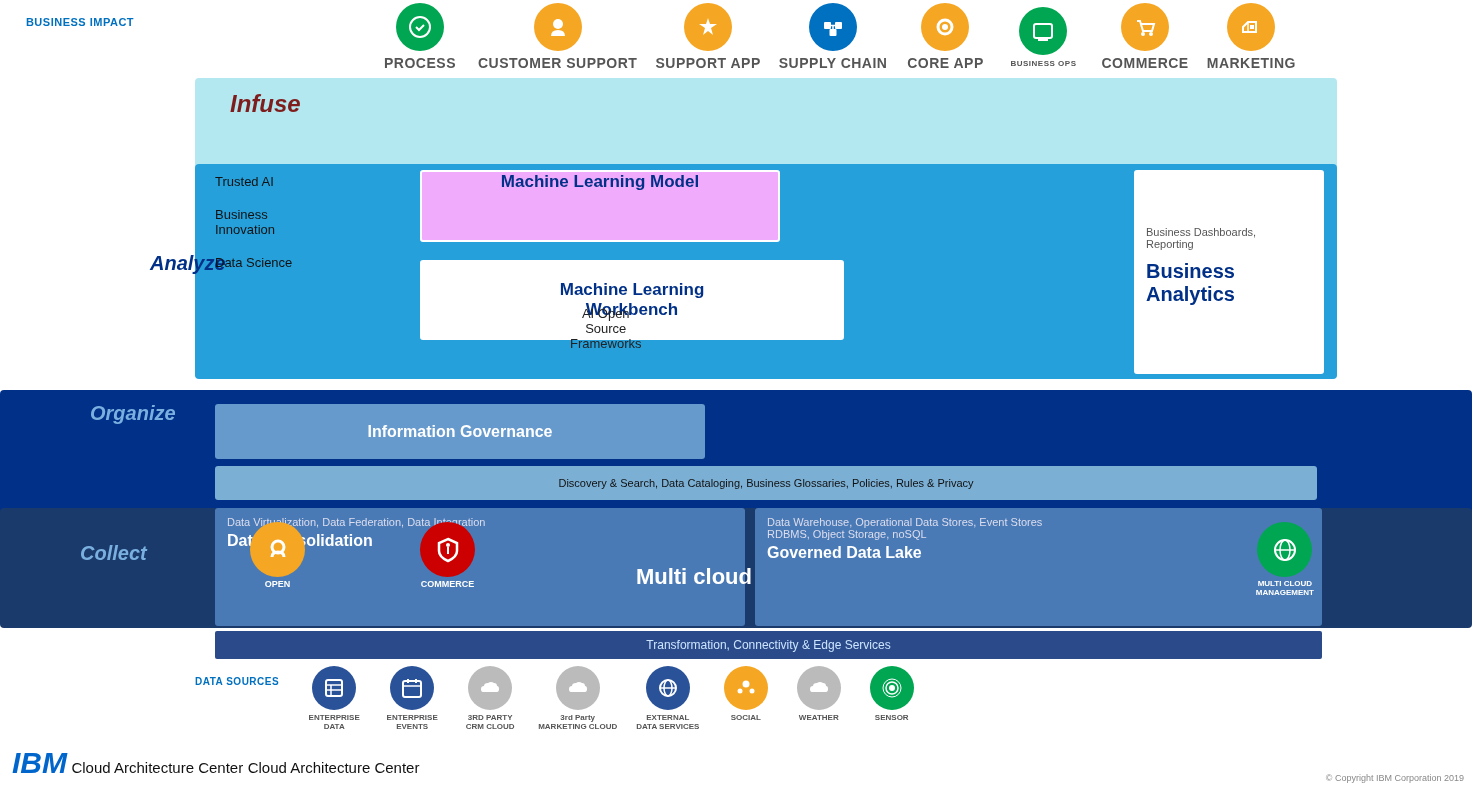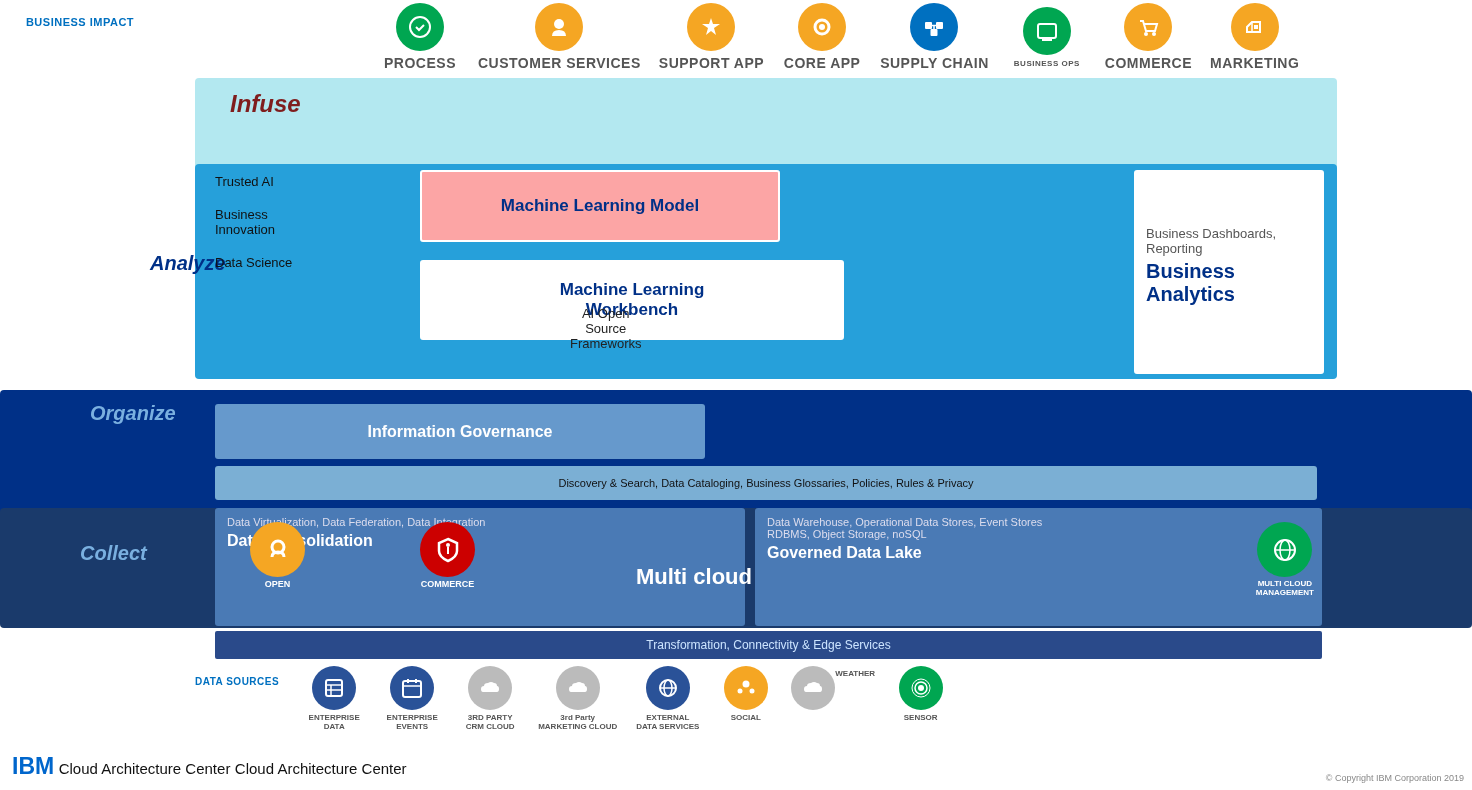--- a/index.html
+++ b/index.html
@@ -67,56 +67,56 @@
     <span class="top-icon-label">PROCESS</span>
   </div>
 
   <div class="top-icon-item">
     <div class="top-icon-circle" style="background:#f5a623;">
       <svg width="26" height="26" viewBox="0 0 26 26">
           <circle cx="13" cy="10" r="5" fill="white"></circle>
           <path d="M6 22 Q6 16 13 16 Q20 16 20 22" fill="white"></path>
         </svg>
     </div>
-    <span class="top-icon-label">CUSTOMER SERVICES</span>
+    <span class="top-icon-label">CUSTOMER SUPPORT</span>
   </div>
 
   <div class="top-icon-item">
     <div class="top-icon-circle" style="background:#f5a623;">
       <svg width="26" height="26" viewBox="0 0 26 26">
           <path d="M13 4 L15 10 L22 10 L16 14 L18 21 L13 17 L8 21 L10 14 L4 10 L11 10 Z" fill="white"></path>
         </svg>
     </div>
     <span class="top-icon-label">SUPPORT APP</span>
-  </div>
-
-  <div class="top-icon-item">
-    <div class="top-icon-circle" style="background:#f5a623;">
-      <svg width="26" height="26" viewBox="0 0 26 26">
-          <circle cx="13" cy="13" r="7" fill="none" stroke="white" stroke-width="3"></circle>
-          <circle cx="13" cy="13" r="3" fill="white"></circle>
-        </svg>
-    </div>
-    <span class="top-icon-label">CORE APP</span>
   </div>
 
   <div class="top-icon-item">
     <div class="top-icon-circle" style="background:#0070c0;">
       <svg width="26" height="26" viewBox="0 0 26 26">
           <rect x="4" y="8" width="7" height="7" rx="1" fill="white"></rect>
           <rect x="15" y="8" width="7" height="7" rx="1" fill="white"></rect>
           <rect x="9.5" y="15" width="7" height="7" rx="1" fill="white"></rect>
           <line x1="11" y1="11.5" x2="15" y2="11.5" stroke="white" stroke-width="1.5"></line>
           <line x1="13" y1="11.5" x2="13" y2="15" stroke="white" stroke-width="1.5"></line>
         </svg>
     </div>
     <span class="top-icon-label">SUPPLY CHAIN</span>
   </div>
 
   <div class="top-icon-item">
+    <div class="top-icon-circle" style="background:#f5a623;">
+      <svg width="26" height="26" viewBox="0 0 26 26">
+          <circle cx="13" cy="13" r="7" fill="none" stroke="white" stroke-width="3"></circle>
+          <circle cx="13" cy="13" r="3" fill="white"></circle>
+        </svg>
+    </div>
+    <span class="top-icon-label">CORE APP</span>
+  </div>
+
+  <div class="top-icon-item">
     <div class="top-icon-circle" style="background:#00a651;">
       <svg width="26" height="26" viewBox="0 0 26 26">
           <rect x="4" y="6" width="18" height="14" rx="2" fill="none" stroke="white" stroke-width="2"></rect>
           <line x1="8" y1="22" x2="18" y2="22" stroke="white" stroke-width="2"></line>
           <line x1="13" y1="20" x2="13" y2="22" stroke="white" stroke-width="2"></line>
         </svg>
     </div>
     <span class="top-icon-label" style="font-size:8px; font-weight:bold; color:#555; text-align:center;">BUSINESS OPS</span>
   </div>
 
@@ -158,42 +158,42 @@
     <span style="font-size:20px; font-weight:bold; color:#003087; font-style:italic;">Analyze</span>
   </div>
 
   <div style="position:absolute; top:100px; left:215px; width:140px;">
     <div style="font-size:13px; color:#111; margin-bottom:18px;">Trusted AI</div>
     <div style="font-size:13px; color:#111; margin-bottom:18px; white-space:pre-line;">Business
 Innovation</div>
     <div style="font-size:13px; color:#111;">Data Science</div>
   </div>
 
-  <div style="position:absolute; top:96px; left:420px; width:360px; height:72px; background:#fca5a5; border:2px solid white; border-radius:3px; display:flex; align-items:center; justify-content:center;">
+  <div style="position:absolute; top:96px; left:420px; width:360px; height:72px; background:#f0abfc; border:2px solid white; border-radius:3px; display:flex; align-items:flex-start; justify-content:center;">
     <span style="font-size:17px; font-weight:bold; color:#003087; text-align:center;">Machine Learning Model</span>
   </div>
 
   <div style="position:absolute; top:186px; left:420px; width:424px; height:80px; background:white; border:2px solid white; border-radius:3px; display:flex; align-items:center; justify-content:center;">
     <span style="font-size:17px; font-weight:bold; color:#003087; text-align:center; white-space:pre-line;">Machine Learning
 Workbench</span>
   </div>
 
   <div style="position:absolute; top:232px; left:570px; text-align:center;">
     <span style="font-size:13px; color:#222; white-space:pre-line; text-align:center; display:block;">AI Open
 Source
 Frameworks</span>
   </div>
 
   <div style="position:absolute; top:96px; right:148px; width:190px; height:130px; background:white; border:2px solid white; border-radius:3px; display:flex; align-items:center; justify-content:center;">
     <span style="font-size:20px; font-weight:bold; color:#003087; text-align:center; white-space:pre-line;">Bias
 Monitoring</span>
   </div>
 
   <div style="position:absolute; top:140px; right:148px; width:190px; height:160px; background:white; border:2px solid white; border-radius:3px; padding:10px;">
-    <div style="font-size:13px; color:#555; margin-bottom:4px; white-space:pre-line;">Business Dashboards,
+    <div style="font-size:11px; color:#555; margin-bottom:10px; white-space:pre-line;">Business Dashboards,
 Reporting</div>
     <div style="font-size:20px; font-weight:bold; color:#003087; white-space:pre-line;">Business
 Analytics</div>
   </div>
 
   <div style="position:absolute; top:316px; left:0; right:0; height:196px; background:#003087; border-radius:4px;"></div>
 
   <div style="position:absolute; top:328px; left:90px;">
     <span style="font-size:20px; font-weight:bold; color:#7ab0e0; font-style:italic;">Organize</span>
   </div>
@@ -332,21 +332,21 @@
       <div style="width:44px; height:44px; border-radius:50%; background:#f5a623; display:flex; align-items:center; justify-content:center;">
         <svg width="24" height="24" viewBox="0 0 24 24">
             <circle cx="12" cy="8" r="3.5" fill="white"></circle>
             <circle cx="6" cy="15" r="2.5" fill="white"></circle>
             <circle cx="18" cy="15" r="2.5" fill="white"></circle>
           </svg>
       </div>
       <span style="font-size:8px; font-weight:bold; color:#555; text-align:center; margin-top:3px;">SOCIAL</span>
     </div>
 
-    <div style="display:flex; flex-direction:row; align-items:flex-start; margin-right:18px; min-width:55px;">
+    <div style="display:flex; flex-direction:column; align-items:center; margin-right:18px; min-width:55px;">
       <div style="width:44px; height:44px; border-radius:50%; background:#bbb; display:flex; align-items:center; justify-content:center;">
         <svg width="24" height="24" viewBox="0 0 24 24">
             <path d="M5 16 Q3 16 3 13 Q3 10 6 10 Q6 7 10 7 Q13 5 16 7 Q19 7 19 10 Q21 10 21 13 Q21 16 19 16 Z" fill="white"></path>
           </svg>
       </div>
       <span style="font-size:8px; font-weight:bold; color:#555; text-align:center; margin-top:3px;">WEATHER</span>
     </div>
 
     <div style="display:flex; flex-direction:column; align-items:center; margin-right:18px; min-width:55px;">
       <div style="width:44px; height:44px; border-radius:50%; background:#00a651; display:flex; align-items:center; justify-content:center;">
@@ -357,20 +357,20 @@
           </svg>
       </div>
       <span style="font-size:8px; font-weight:bold; color:#555; text-align:center; margin-top:3px;">SENSOR</span>
     </div>
 
   </div>
 
 </div>
 
 <div style="position:absolute; bottom:10px; left:12px;">
-  <span style="font-size:23px; font-weight:900; color:#0066cc; ">IBM</span>
+  <span style="font-size:30px; font-weight:900; color:#0066cc; font-style:italic;">IBM</span>
   <span style="font-size:15px; color:#111; font-weight:normal;">Cloud Architecture Center</span>
   <span style="font-size:15px; color:#111;">Cloud Architecture Center</span>
 </div>
 
 <div style="position:absolute; bottom:5px; right:8px;">
   <span style="font-size:9px; color:#888;">© Copyright IBM Corporation 2019</span>
 </div>
 
 </body></html>

